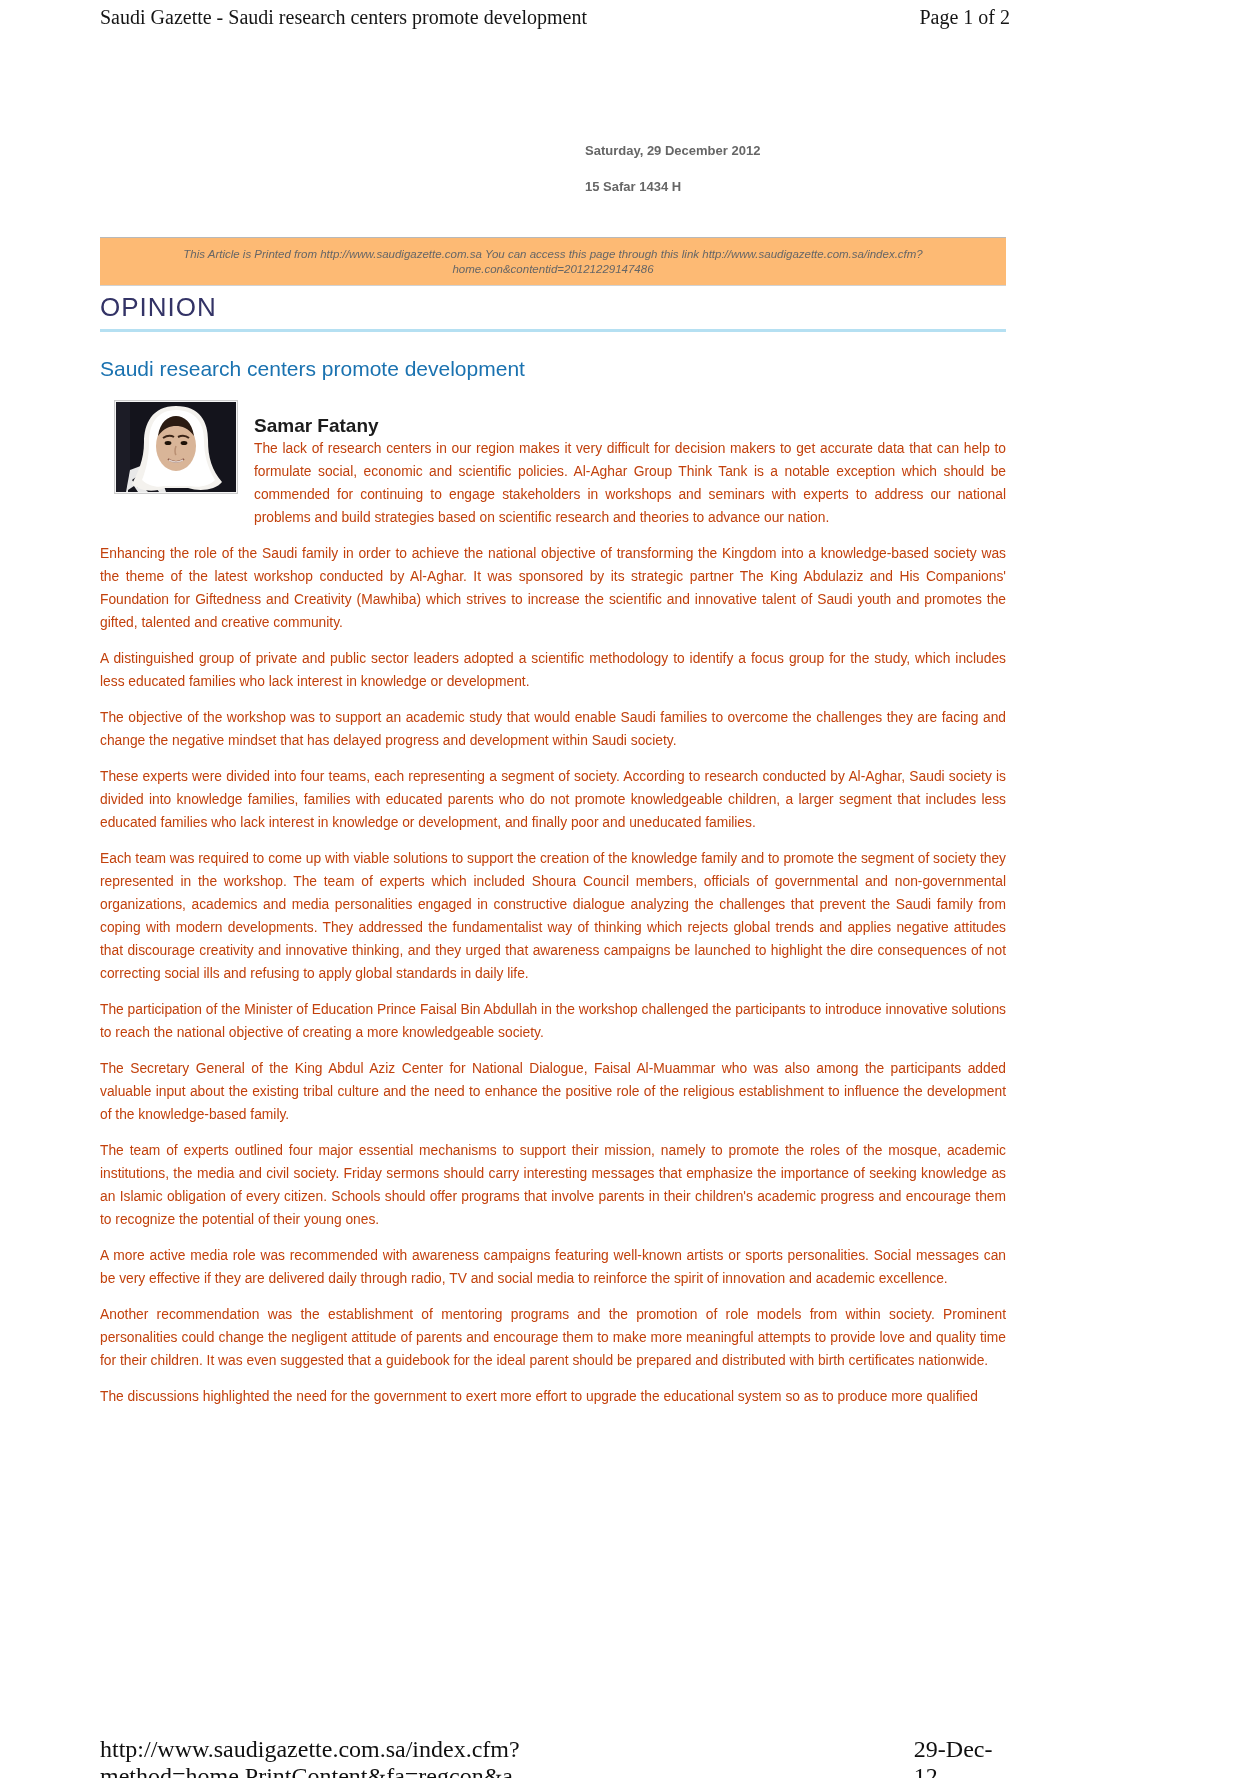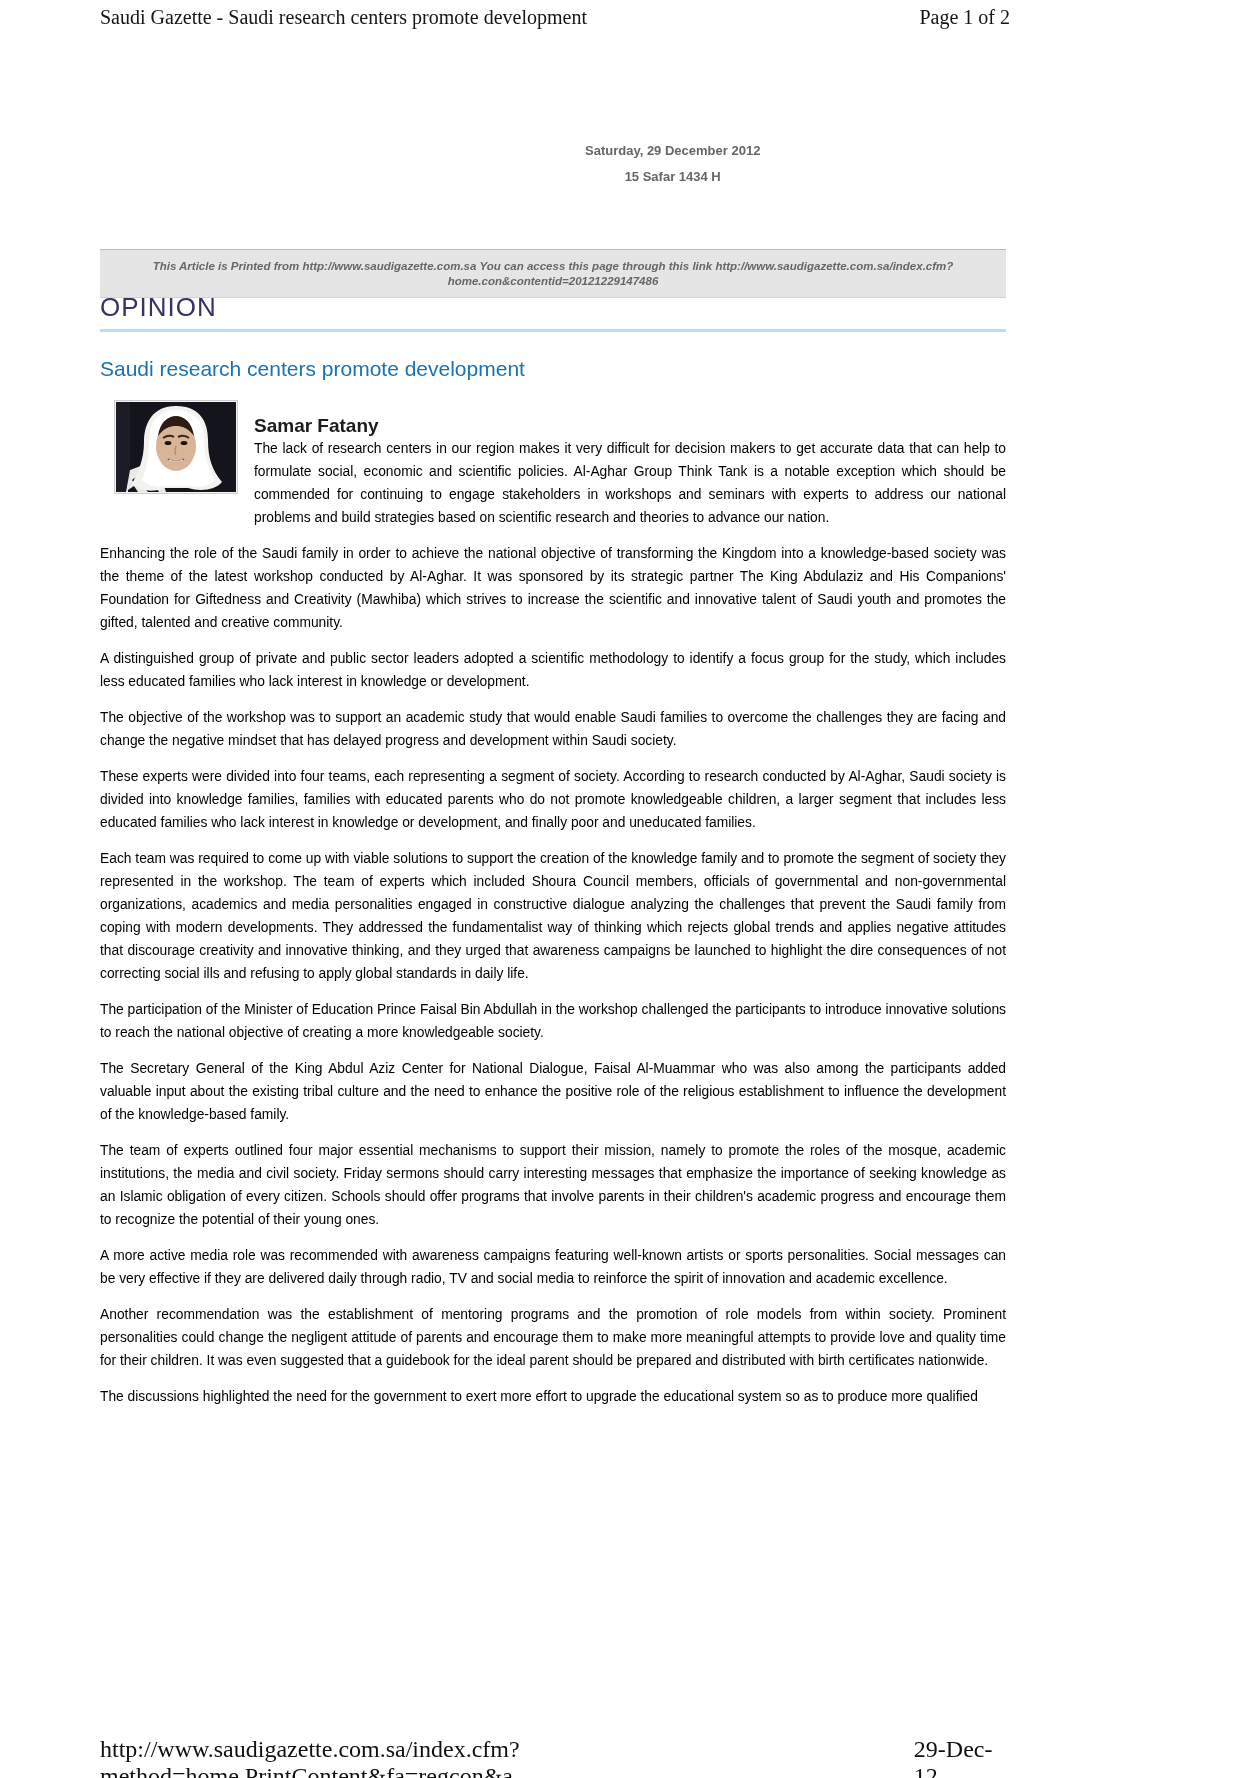--- a/index.html
+++ b/index.html
@@ -35,41 +35,40 @@
   }
   
   .masthead-dates {
     position: absolute;
     left: 585px; top: 143px;
     font-size: 13px;
     font-weight: bold;
     color: #666666;
     line-height: 16px;
   }
-  .masthead-dates .hijri { margin-top: 10px; text-align: center; }
+  .masthead-dates .hijri { margin-top: 20px; }
   
   .print-notice {
     position: absolute;
     left: 100px; top: 237px;
     width: 906px;
     height: 49px;
-    background: #e5e5e5;
+    background: #fdba74;
     border-top: 1px solid #b9b9b9;
     border-bottom: 1px solid #d2d2d2;
     display: flex;
     flex-direction: column;
     align-items: center;
     justify-content: center;
     font-size: 11.5px;
     font-style: italic;
-    font-weight: bold;
+    font-weight: normal;
     color: #666666;
     line-height: 15px;
     text-align: center;
-    margin-top: 12px;
   }
   
   .content {
     position: absolute;
     left: 100px; top: 292px;
     width: 906px;
   }
   .section-title {
     font-size: 26px;
     color: #333366;
@@ -105,21 +104,21 @@
   .author-photo svg { display: block; width: 120px; height: 90px; }
   .author-name {
     padding-top: 24px;
     font-size: 19px;
     font-weight: bold;
     color: #1c1c1c;
   }
   .article-body p {
     font-size: 13.8px;
     line-height: 23px;
-    color: #000000;
+    color: #c2410c;
     text-align: justify;
     margin-bottom: 13px;
   }
 </style>
 </head>
 <body>
 
 <div class="page">
 
   <div class="print-header">

